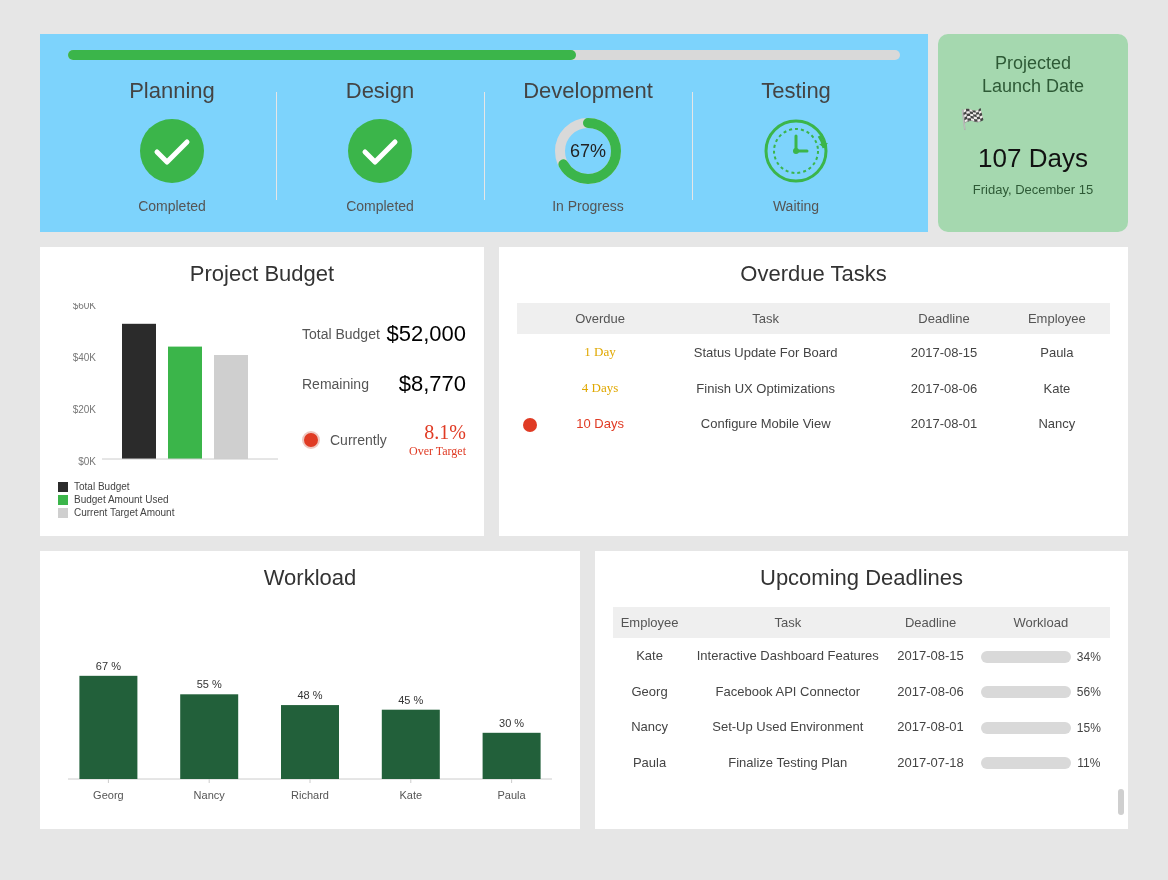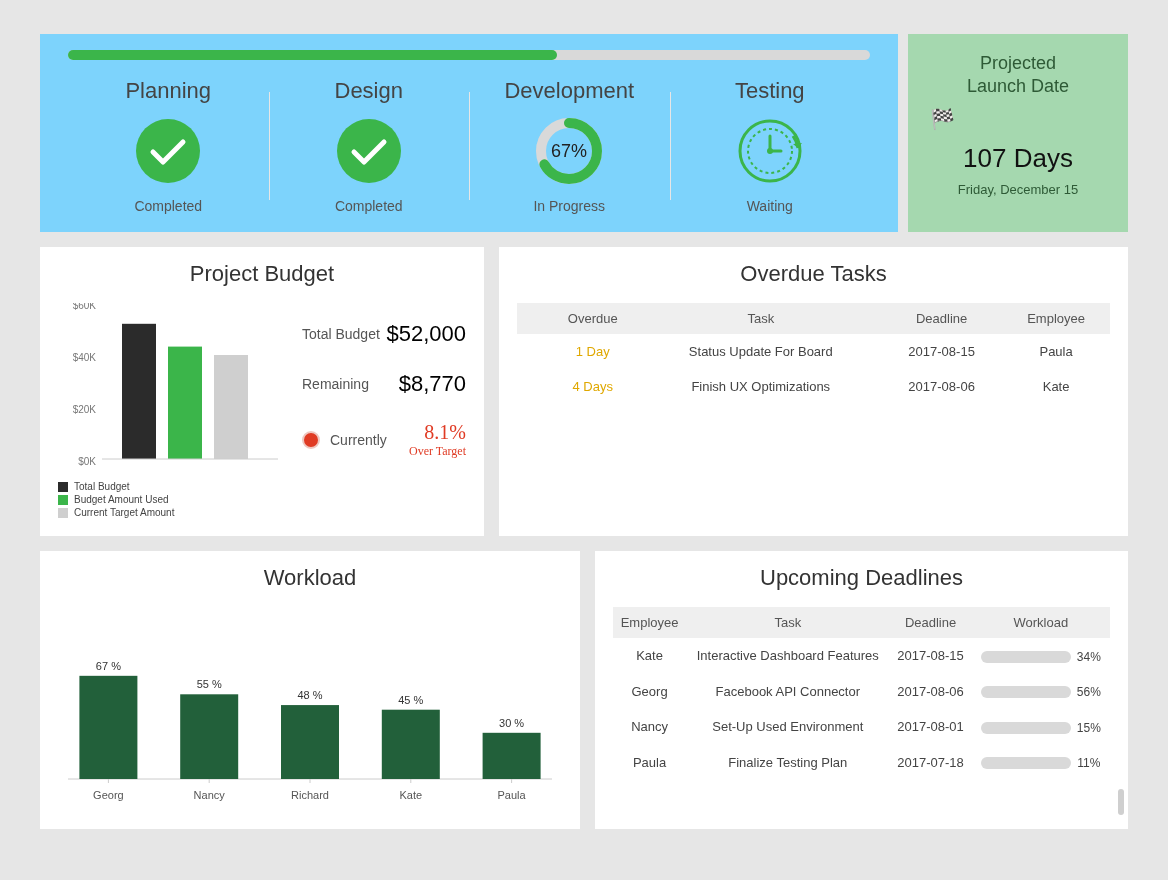--- a/index.html
+++ b/index.html
@@ -8,21 +8,21 @@
   .row1 { display: flex; gap: 10px; }
   .phases { background: #7dd3fc; flex: 1; padding: 16px 28px 18px; }
   .progress-track { height: 10px; background: #d9d9d9; border-radius: 5px; position: relative; }
   .progress-fill { height: 100%; background: #3bb54a; border-radius: 5px; }
   .phase-cols { display: flex; margin-top: 18px; }
   .phase { flex: 1; text-align: center; padding: 0 8px; position: relative; }
   .phase + .phase::before { content:""; position:absolute; left:0; top:10%; height:80%; width:1px; background:#e6e6e6; }
   .phase-title { font-size: 22px; color:#444; font-weight: 300; margin-bottom: 12px; }
   .phase-icon { width: 70px; height: 70px; margin: 0 auto 12px; }
   .phase-status { font-size: 14px; color:#555; }
-  .launch { width: 220px; background:#a5d8af; text-align:center; padding: 18px 8px 20px; }
+  .launch { width: 190px; background:#a5d8af; text-align:center; padding: 18px 8px 20px; border-radius: 10px; }
   .launch-title { font-size: 18px; color:#2e5a36; font-weight: 400; line-height: 1.25; }
   .launch-days { font-size: 26px; color:#111; margin-top: 12px; font-weight: 400; }
   .launch-date { font-size: 13px; color:#2e5a36; margin-top: 8px; }
   .flag { text-align:left; padding-left: 14px; margin-top: 10px; font-size: 20px; color:#2e5a36; }
 
   .row2, .row3 { display:flex; gap:15px; margin-top:15px; }
   .card { background:#fff; padding: 14px 18px 18px; }
   .card-title { text-align:center; font-size: 22px; color:#333; font-weight: 300; margin-bottom: 16px; }
   .budget { width: 444px; }
   .budget-body { display:flex; gap: 24px; }
@@ -36,21 +36,21 @@
   .stat-label { font-size: 14px; color:#555; }
   .stat-val { font-size: 22px; font-weight: 500;}
   .over-target { color:#e03b24; text-align:right;font-family:Liberation Serif, serif; }
   .over-target .pct { font-size: 20px; font-weight: 500;}
   .over-target .sub { font-size: 12px; }
   .red-dot { width:18px;height:18px;border-radius:50%;background:#e03b24;display:inline-block;border:2px solid #efc7c0; vertical-align:middle; margin-right:10px;}
   .overdue-card { flex:1; }
   table { width:100%; border-collapse: collapse; font-size: 13px;}
   thead th { background:#efefef; font-weight:500; color:#555; padding: 8px 6px; }
   tbody td { padding: 10px 6px; text-align:center; color:#444; }
-  .overdue-yellow { color:#e0a800; font-weight:500;}
+  .overdue-yellow { color:#e0a800; font-weight:500;font-family:Liberation Serif, serif;}
   .overdue-red { color:#e03b24; font-weight:500;}
   .dot-cell { width: 24px; }
 
   .workload-card { width: 540px; }
   .wl-chart { width:100%; }
   .bar-label { font-size: 11px; fill:#333; text-anchor:middle;}
   .x-label { font-size: 11px; fill:#555; text-anchor:middle;}
   .upcoming-card { flex:1; position:relative;}
   .pill { height:12px; width:90px; background:#d9d9d9; border-radius:6px; position:relative; display:inline-block; vertical-align:middle;}
   .pill-fill { height:100%; background:#3bb54a; border-radius:6px; }
@@ -184,20 +184,27 @@
               <td>2017-08-15</td>
               <td>Paula</td>
             </tr>
             <tr>
               <td class="dot-cell"></td>
               <td class="overdue-yellow">4 Days</td>
               <td>Finish UX Optimizations</td>
               <td>2017-08-06</td>
               <td>Kate</td>
             </tr>
+            <tr>
+              <td class="dot-cell"><span class="red-dot" style="border:none;width:14px;height:14px"></span></td>
+              <td class="overdue-red">10 Days</td>
+              <td>Configure Mobile View</td>
+              <td>2017-08-01</td>
+              <td>Nancy</td>
+            </tr>
           </tbody>
       </table>
     </div>
   </div>
 
   <div class="row3">
     <div class="card workload-card">
       <div class="card-title">Workload</div>
       <svg id="workload-svg" class="wl-chart" width="504" height="200">
           <line x1="10" y1="172" x2="494" y2="172" stroke="#ccc"></line>

